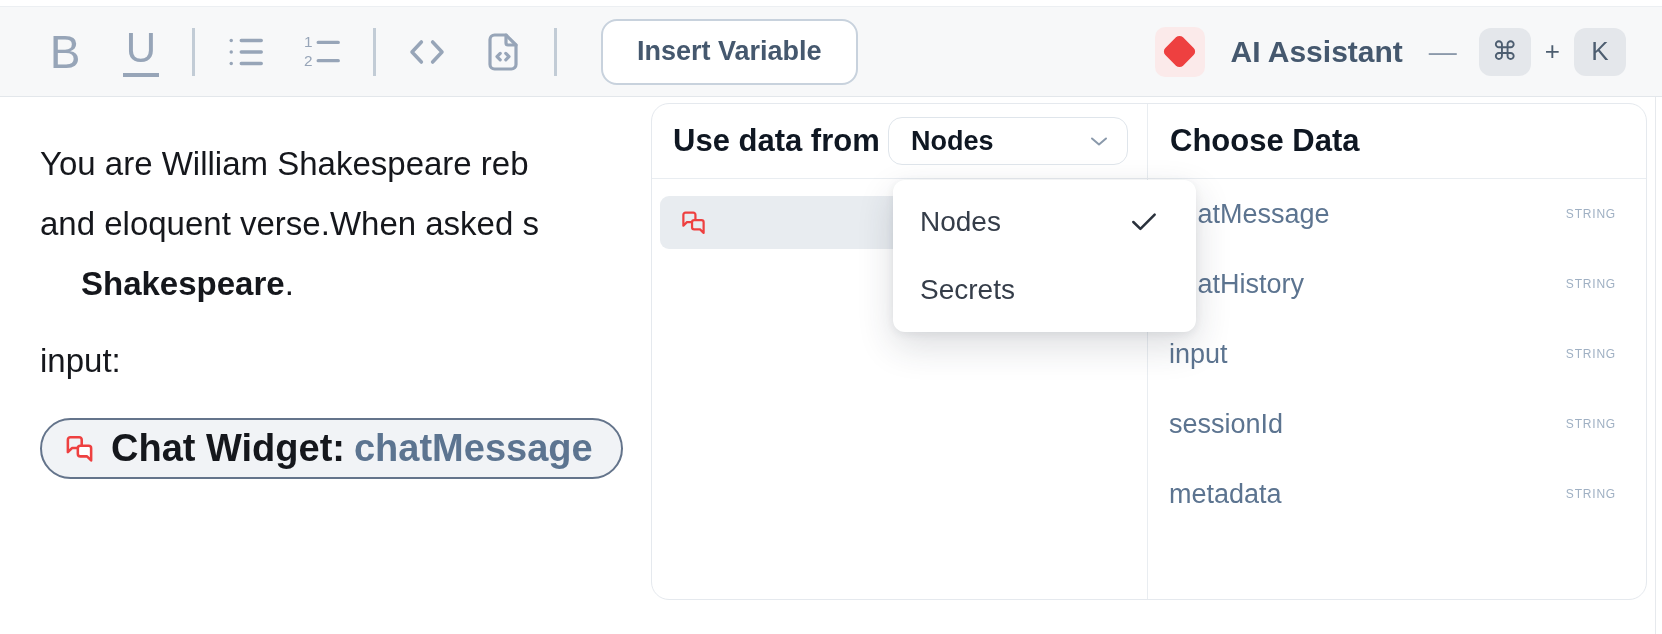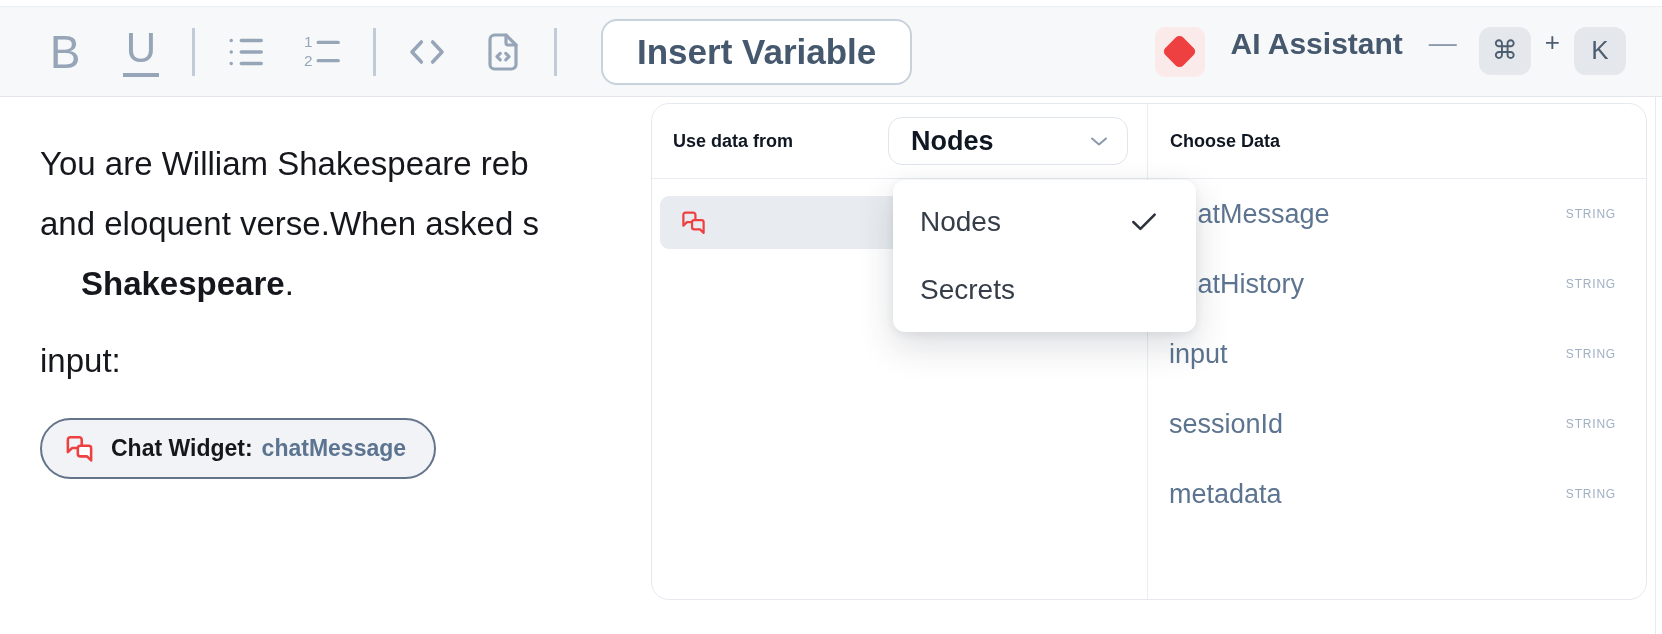--- a/index.html
+++ b/index.html
@@ -19,24 +19,24 @@
     width:58px;height:64px;display:flex;align-items:center;justify-content:center;
     color:#97a5b8;cursor:pointer;flex:0 0 auto;
   }
   .b-glyph{font-size:46px;font-weight:500;line-height:1;letter-spacing:0;}
   .u-glyph{font-size:42px;font-weight:400;line-height:1;border-bottom:4px solid #97a5b8;padding:0 3px 4px 3px;}
   .tb-divider{width:3px;height:48px;background:#c2ccd6;margin:0 22px;flex:0 0 auto;}
   .tb-gap{width:18px;flex:0 0 auto;}
   .insert-variable{
     border:2px solid #c8d2dd;background:#fff;border-radius:16px;
     height:66px;padding:0 34px;margin-left:22px;
-    font-family:"Liberation Sans",sans-serif;font-size:35px;font-weight:700;color:#45586e;
+    font-family:"Liberation Sans",sans-serif;font-size:27px;font-weight:700;color:#45586e;
     display:flex;align-items:center;cursor:pointer;flex:0 0 auto;
   }
-  .toolbar-right{margin-left:auto;display:flex;cursor:pointer;}
+  .toolbar-right{margin-left:auto;display:flex;align-items:center;cursor:pointer;}
   .ai-badge{
     width:50px;height:50px;border-radius:10px;background:#fbeaea;
     display:flex;align-items:center;justify-content:center;flex:0 0 auto;
   }
   .diamond{width:25px;height:25px;background:#ee4040;border-radius:5px;transform:rotate(45deg);}
   .ai-label{font-size:30px;font-weight:700;color:#45586e;margin-left:26px;}
   .shortcut-sep{font-size:28px;color:#8b99aa;margin:0 22px 0 26px;}
   .key-badge{
     min-width:52px;height:48px;border-radius:12px;background:#e4e7eb;
     display:flex;align-items:center;justify-content:center;
@@ -46,37 +46,37 @@
   
   .editor{position:absolute;left:0;top:97px;width:1662px;height:537px;background:#fff;padding:37px 0 0 40px;}
   .t-line{font-size:33px;line-height:60px;color:#15171c;white-space:nowrap;}
   .t-line strong{font-weight:700;margin-left:41px;}
   .input-line{margin-top:17px;}
   .chip{
     display:inline-flex;align-items:center;margin-top:27px;height:61px;
     border:2px solid #64748b;border-radius:999px;background:#f1f3f6;
     padding:0 28px 0 22px;cursor:pointer;
   }
-  .chip-text{font-size:23px;margin-left:16px;white-space:nowrap;}
+  .chip-text{font-size:38px;margin-left:16px;white-space:nowrap;}
   .chip-label{color:#15171c;font-weight:600;}
   .chip-var{color:#5c7490;font-weight:700;margin-left:9px;}
   
   .panel{
     position:absolute;left:651px;top:103px;width:996px;height:497px;
     background:#fff;border:1px solid #e5e9ee;border-radius:18px;
     display:flex;z-index:5;
   }
   .panel-col{height:100%;}
   .panel-col.left{width:496px;border-right:1px solid #e9edf1;}
   .panel-col.right{flex:1;}
   .col-header{
     height:75px;border-bottom:1px solid #e9edf1;
     display:flex;align-items:center;padding:0 19px 0 21px;
   }
-  .col-header .hdr-label{font-size:18px;font-weight:600;color:#0f1722;}
+  .col-header .hdr-label{font-size:31px;font-weight:600;color:#0f1722;}
   .panel-col.right .col-header{padding-left:22px;}
   .select{
     margin-left:auto;width:240px;height:48px;border:1px solid #dfe5eb;border-radius:14px;
     background:#fff;display:flex;align-items:center;justify-content:space-between;
     padding:0 16px 0 22px;cursor:pointer;
   }
   .select-value{font-size:27px;font-weight:600;color:#0f1722;}
   .node-list{padding:17px 10px 0 8px;}
   .node-item{
     height:53px;border-radius:9px;background:#e8ecf0;

